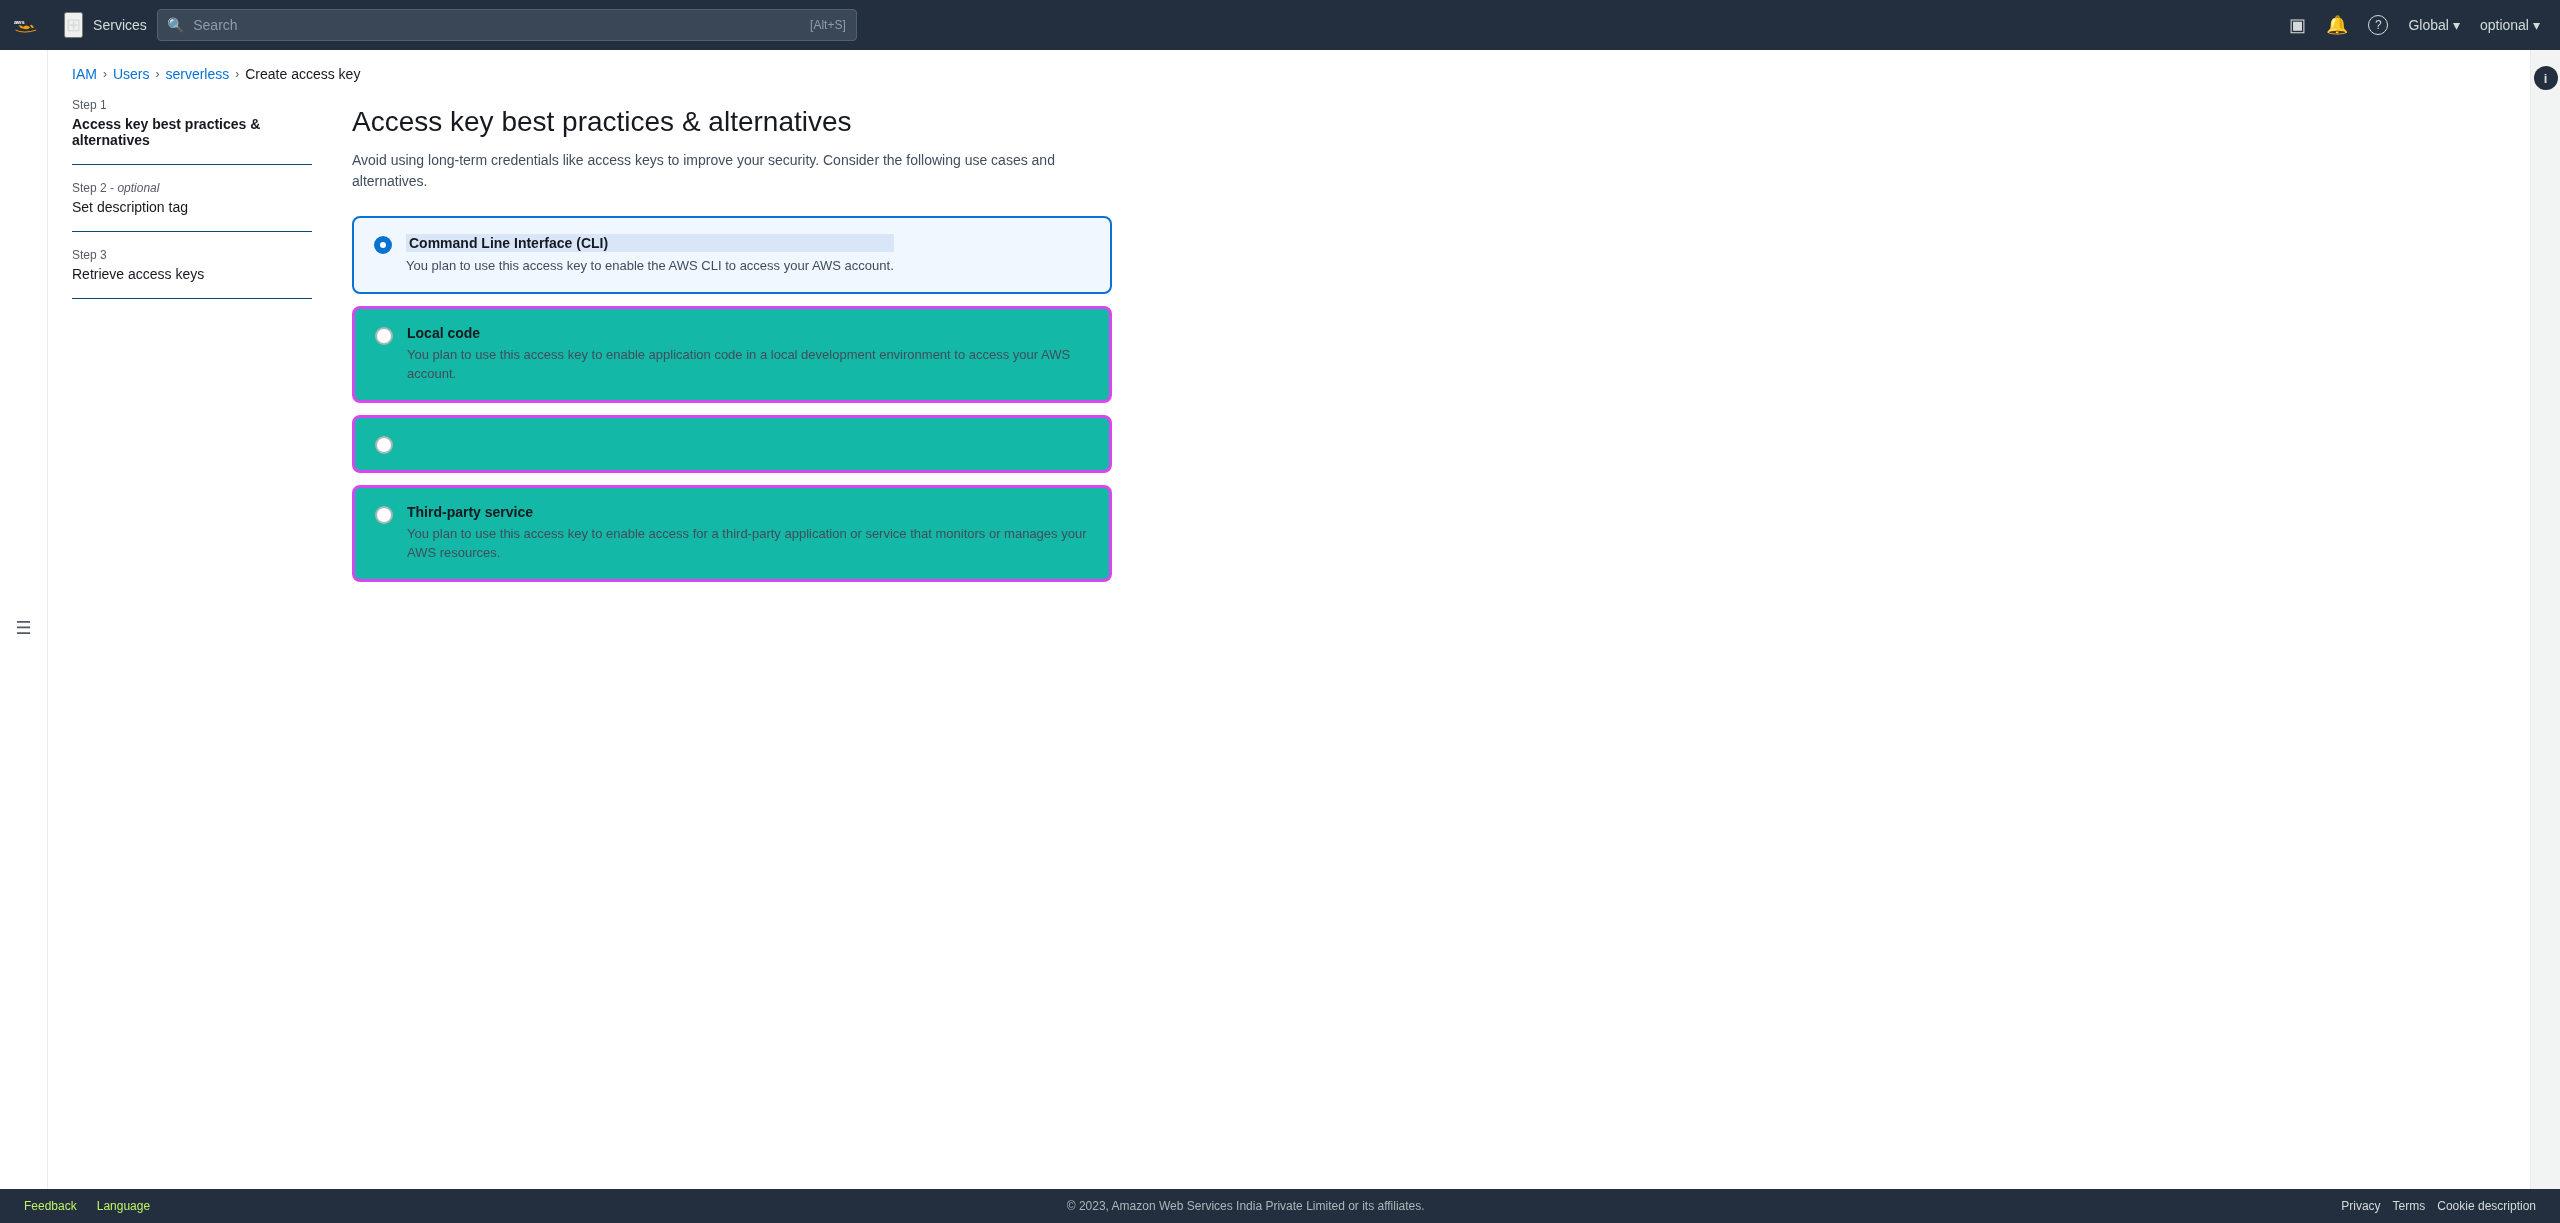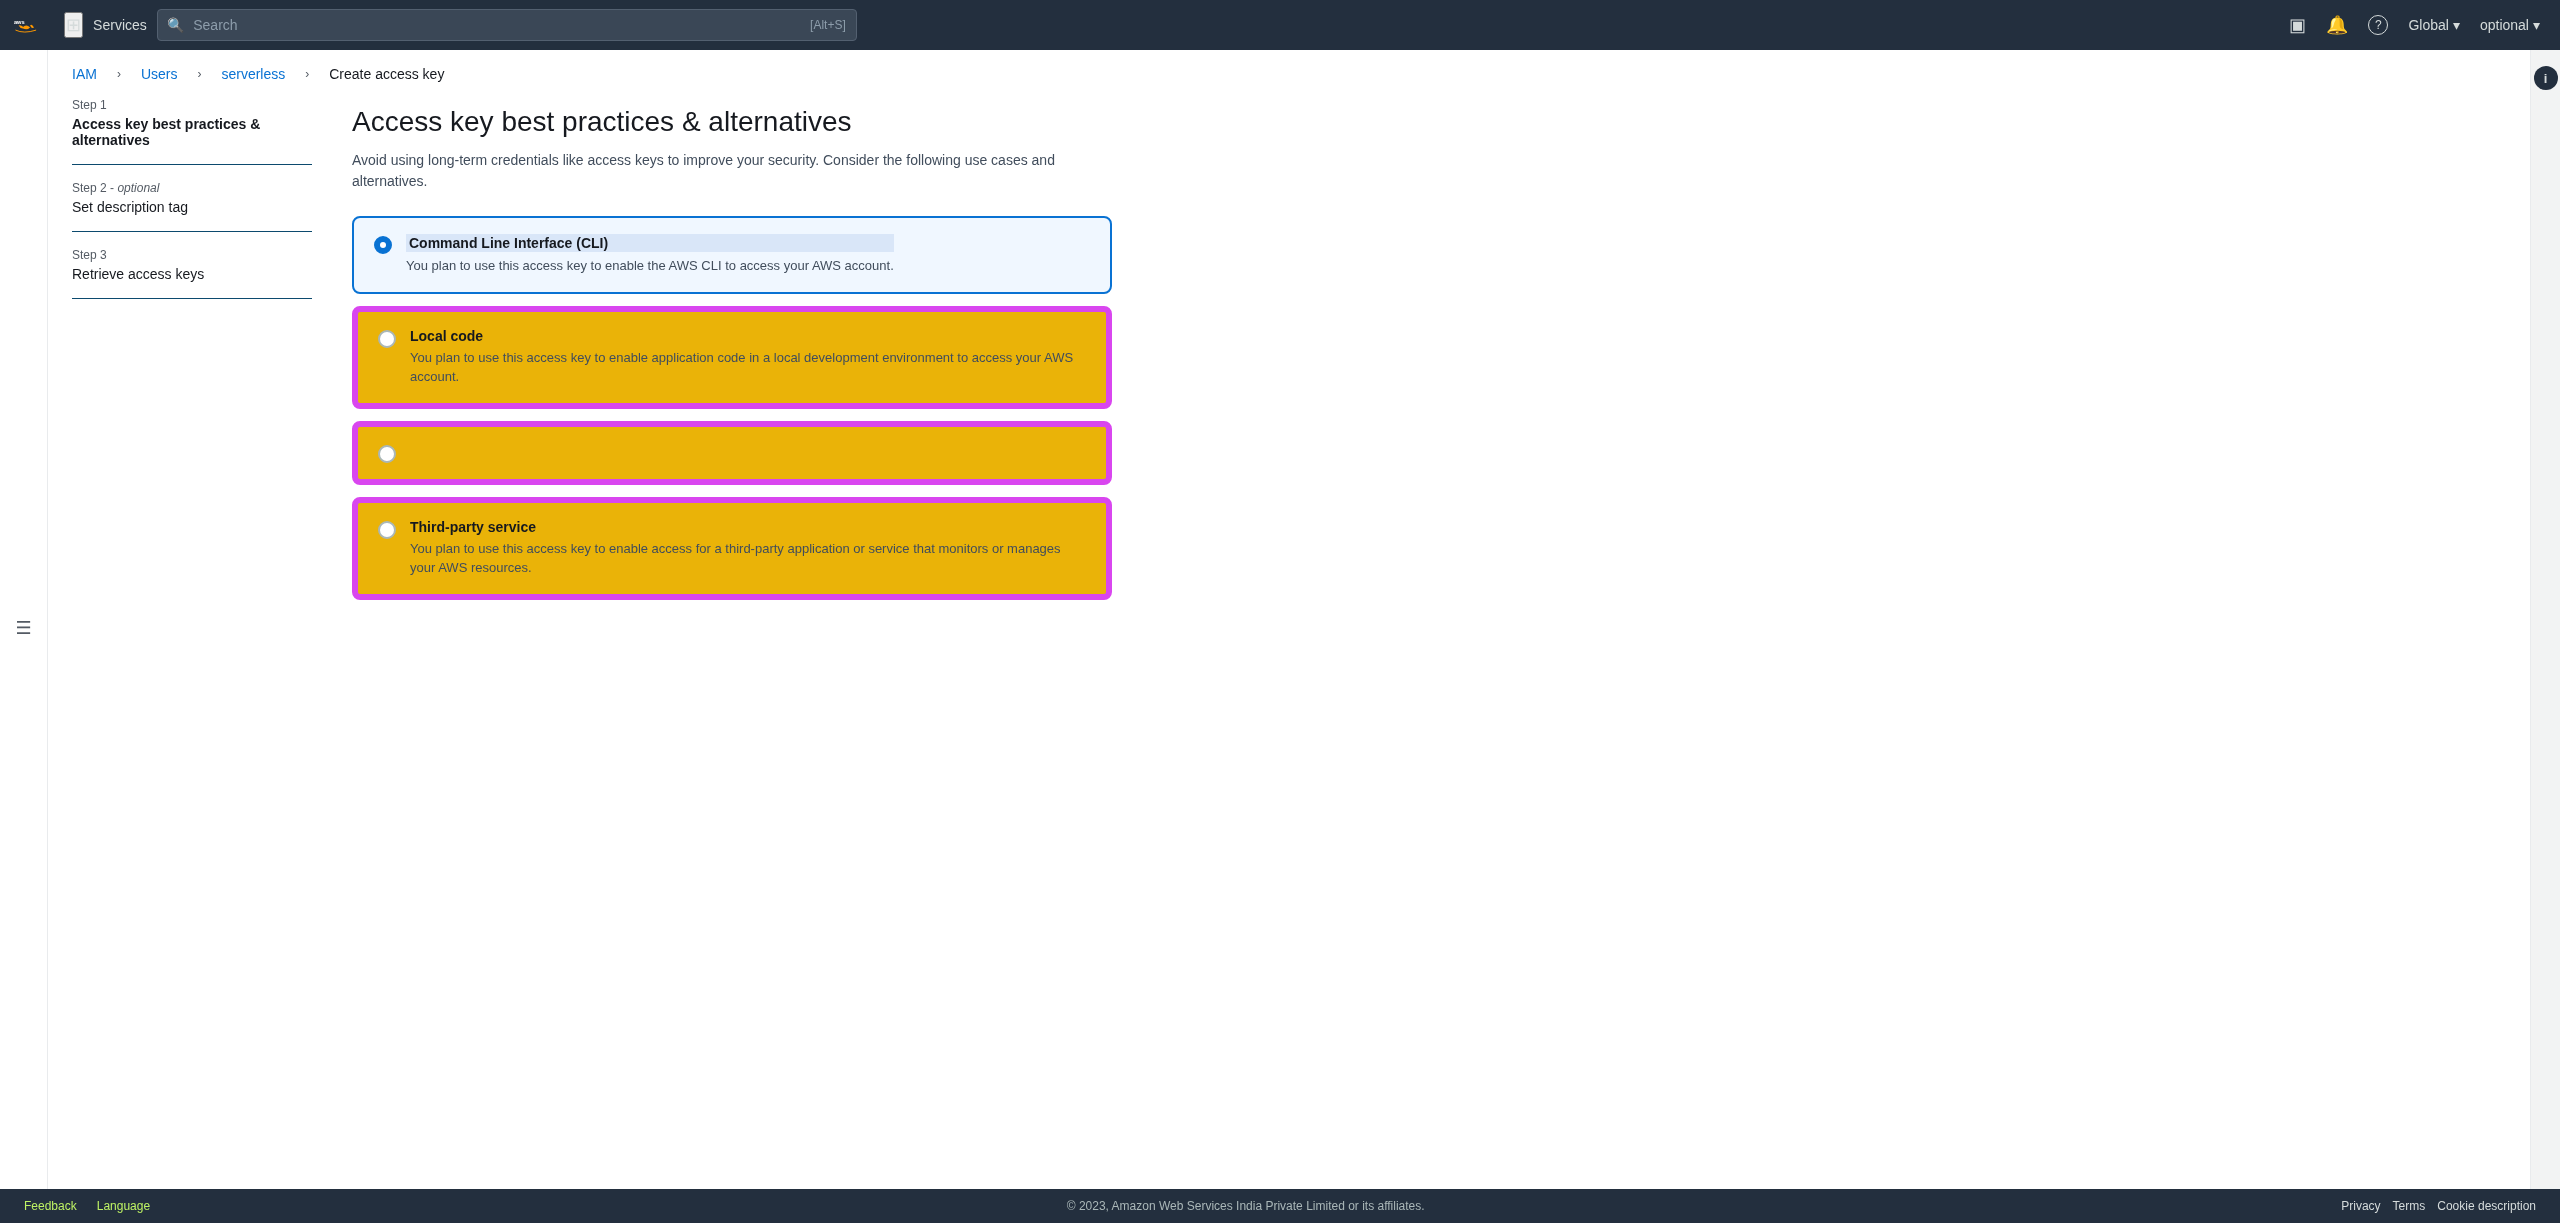--- a/index.html
+++ b/index.html
@@ -117,21 +117,21 @@
     .page-content {
       flex: 1;
       overflow-y: auto;
       background: #fff;
     }
 
     
     .breadcrumb {
       display: flex;
       align-items: center;
-      gap: 20px;
+      gap: 6px;
       padding: 16px 24px;
       font-size: 14px;
     }
     .breadcrumb a {
       color: #0972d3;
       text-decoration: none;
     }
     .breadcrumb-sep { color: #545b64; font-size: 12px; }
     .breadcrumb-current { color: #16191f; font-weight: 500; }
 
@@ -182,29 +182,29 @@
     }
     .page-subtitle {
       font-size: 14px;
       color: #414d5c;
       line-height: 1.5;
       margin-bottom: 24px;
     }
 
     
     .option-card {
-      border: 6px solid #d946ef;
+      border: 3px solid #d946ef;
       border-radius: 8px;
       padding: 16px 20px;
       margin-bottom: 12px;
       cursor: pointer;
       display: flex;
       gap: 14px;
       align-items: flex-start;
-      background: #eab308;
+      background: #14b8a6;
     }
     .option-card.selected {
       border: 2px solid #0972d3;
       background: #f0f7ff;
     }
     .radio-circle {
       width: 18px;
       height: 18px;
       border-radius: 50%;
       border: 2px solid #aab7b8;

